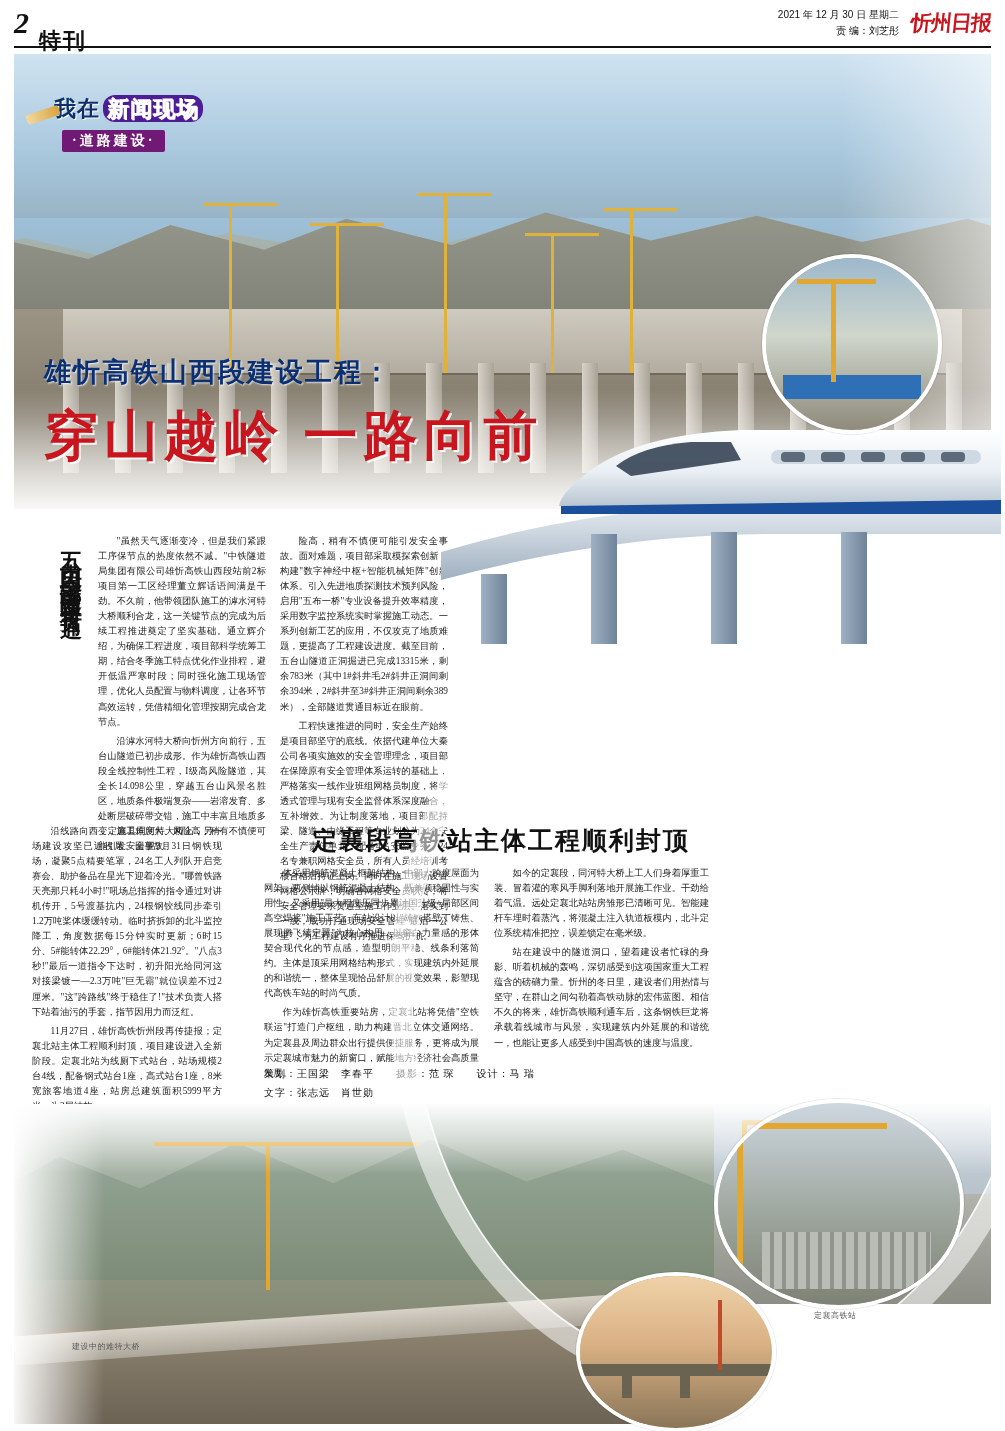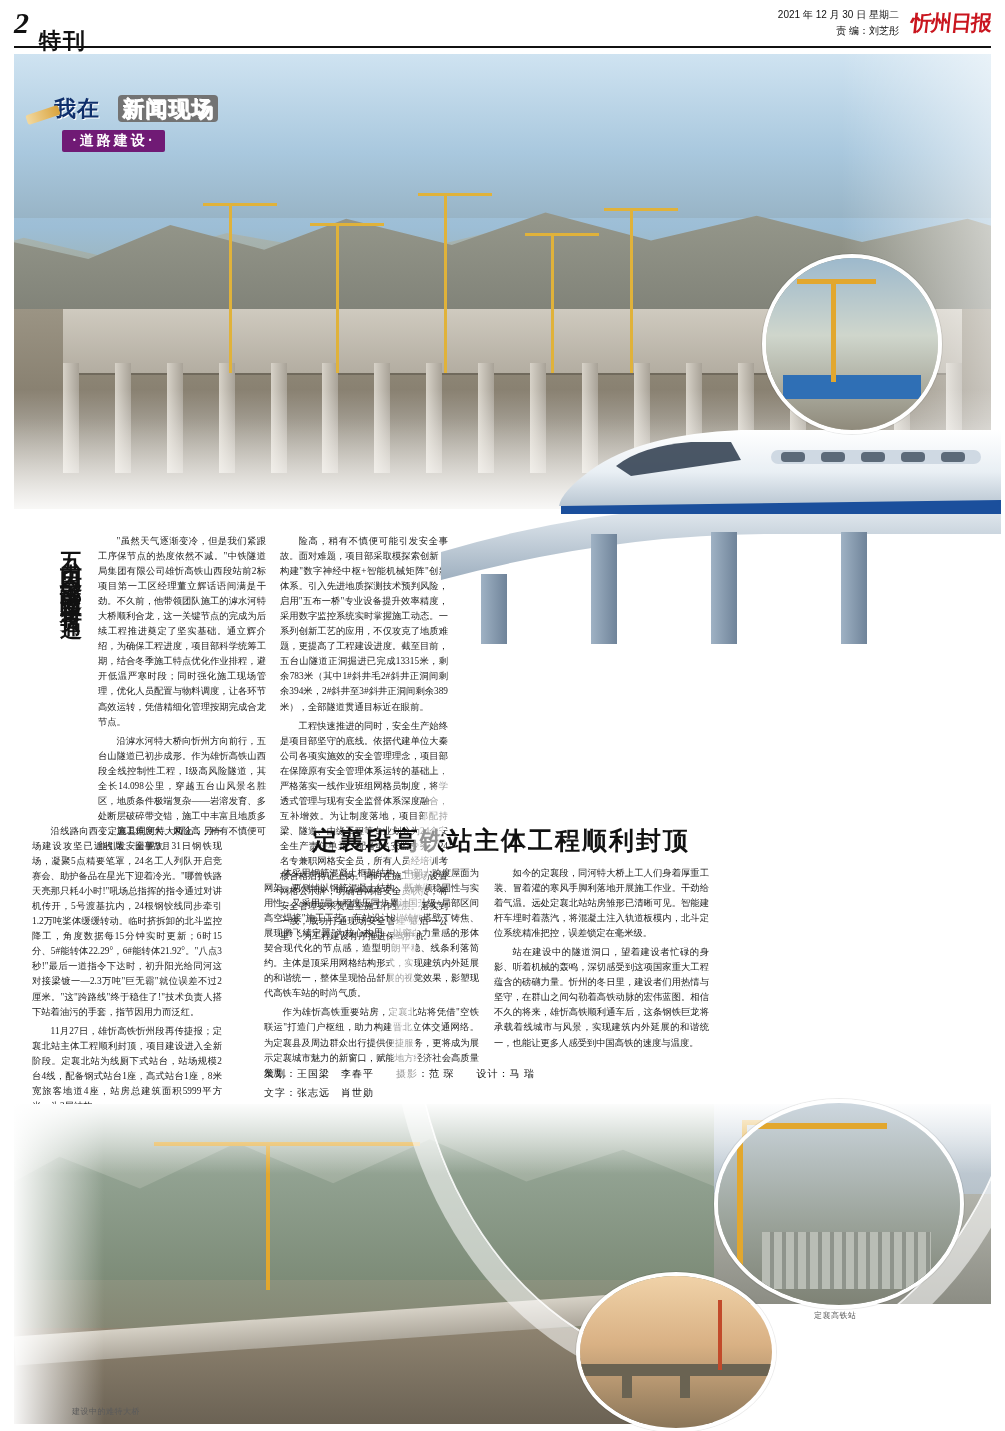--- a/index.html
+++ b/index.html
@@ -142,22 +142,22 @@
     border-radius:2px;
   }
   .badge .b1 {
     display:inline-block;
     color:#0f2f6b; font-weight:bold; font-size:22px;
     letter-spacing:1px; margin-left:26px;
     text-shadow:1px 1px 0 #fff;
   }
   .badge .b1 em {
     font-style:normal;
-    background:#737373; color:#fff; padding:1px 4px; margin:0 18px;
-    border-radius:4px;
+    background:#4c1d95; color:#fff; padding:1px 4px; margin:0 3px;
+    border-radius:12px;
   }
   .badge .b2 {
     margin-top:6px; margin-left:34px;
     display:inline-block;
     background:#701a75; color:#fff;
     font-size:14px; font-weight:bold; letter-spacing:3px;
     padding:2px 10px; border-radius:2px;
   }
 
   
@@ -370,20 +370,24 @@
     <div class="c-sky" style="background:linear-gradient(180deg,#9db9cc 0%,#cfd6cc 45%,#8f8a7b 100%);"></div>
     <div style="position:absolute;left:10%;bottom:18%;width:80%;height:14%;background:#2f6fb5;"></div>
     <div style="position:absolute;left:38%;top:12%;width:5px;height:60%;background:#e2a72e;"></div>
     <div style="position:absolute;left:18%;top:12%;width:46%;height:5px;background:#e2a72e;"></div>
   </div>
   <div class="cap" style="left:790px; top:384px;">雄忻高铁五台山段</div>
 
   <div class="circ" style="left:752px; top:225px; width:176px; height:176px; opacity:0; z-index:1;"></div>
   <div class="cap" style="left:762px; top:455px;">正在加固工程的外部支撑结构</div>
 
+  <div class="headline-wrap">
+    <div class="kicker">雄忻高铁山西段建设工程：</div>
+    <div class="headline">穿山越岭 一路向前</div>
+  </div>
 
   <svg class="train" viewBox="0 0 560 260">
     <defs>
       <linearGradient id="gBody" x1="0" y1="0" x2="0" y2="1">
         <stop offset="0%" stop-color="#ffffff"></stop>
         <stop offset="55%" stop-color="#e9eff4"></stop>
         <stop offset="100%" stop-color="#b9c6d2"></stop>
       </linearGradient>
       <linearGradient id="gDeck" x1="0" y1="0" x2="0" y2="1">
         <stop offset="0%" stop-color="#e7edf2"></stop>
@@ -447,21 +451,21 @@
 
   <div class="photo-bottom">
     <div class="pb-hill"></div>
     <div class="pb-ground"></div>
     <div class="pb-bridge"></div>
     <div style="position:absolute;left:36%;top:12%;width:4px;height:46%;background:#e2a72e;"></div>
     <div style="position:absolute;left:20%;top:12%;width:38%;height:4px;background:#e2a72e;"></div>
     <div class="fade-l"></div>
     <div class="fade-t"></div>
   </div>
-  <div class="cap" style="left:18px; top:1352px;padding-left:40px;">建设中的难特大桥</div>
+  <div class="cap" style="left:18px; top:1287px;padding-left:40px;">建设中的难特大桥</div>
 
   <div class="photo-right">
     <div style="position:absolute;left:0;bottom:0;width:100%;height:55%;background:linear-gradient(180deg,#b2b3ab,#8c8d84);"></div>
     <div style="position:absolute;left:10%;top:8%;width:5px;height:70%;background:#e2a72e;"></div>
     <div style="position:absolute;left:10%;top:8%;width:60%;height:5px;background:#e2a72e;"></div>
     <div class="fade-t"></div>
   </div>
 
   <div class="circ" style="left:700px; top:1045px; width:250px; height:210px; border-radius:50%; z-index:6;">
     <div class="c-sky" style="background:linear-gradient(180deg,#cdd7df,#9aa299 60%,#7e8275);"></div>

